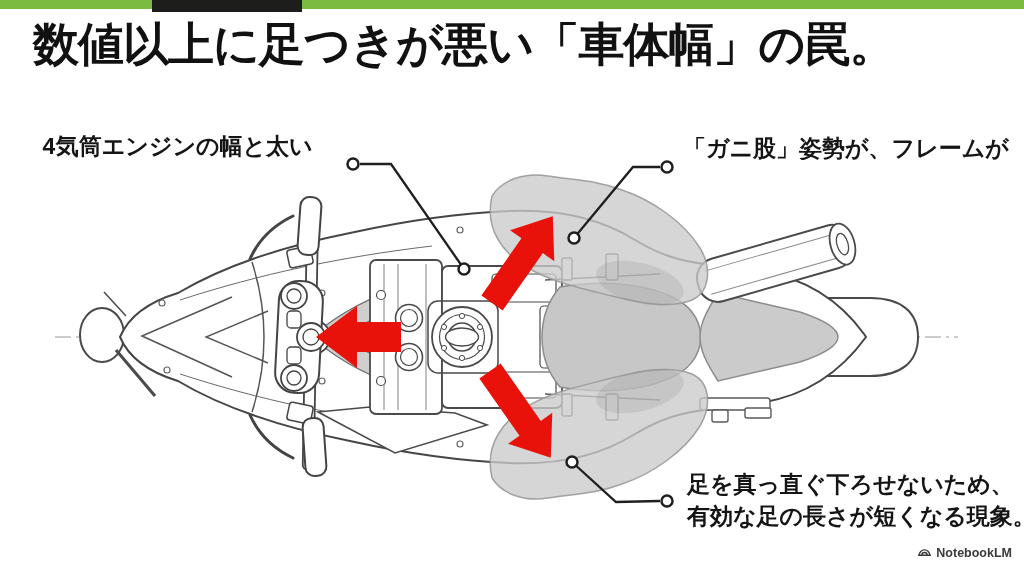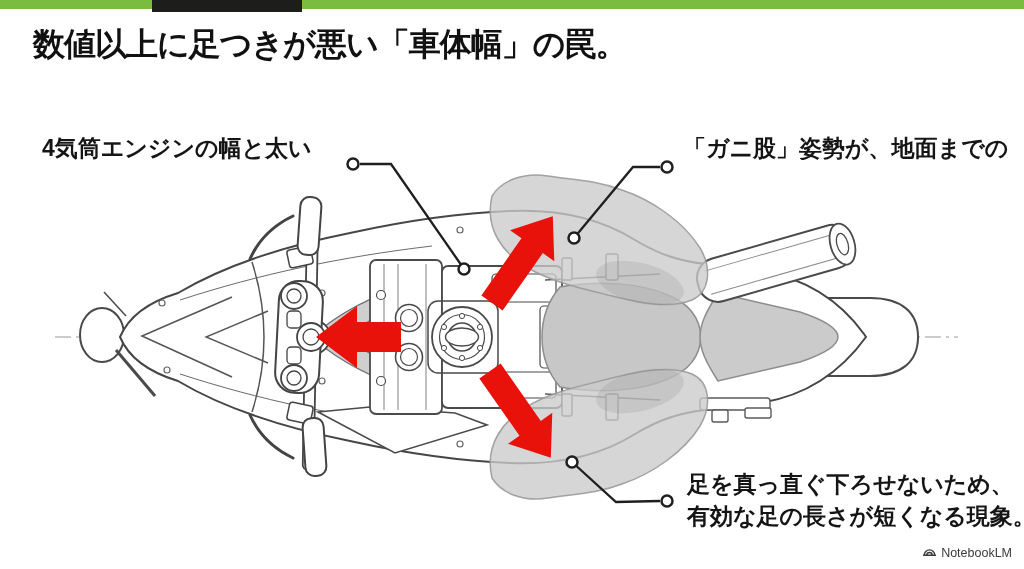--- a/index.html
+++ b/index.html
@@ -1,29 +1,29 @@
 <!DOCTYPE html>
 <html><head>
 <meta charset="utf-8">
 <style>
   html,body{margin:0;padding:0;background:#e9e9e9;}
   .stage{position:relative;width:1024px;height:569px;background:#ffffff;overflow:hidden;
          font-family:"Liberation Sans","DejaVu Sans",sans-serif;}
   .topbar-green{position:absolute;left:0;top:0;width:1024px;height:9px;background:#7abc3f;}
   .topbar-black{position:absolute;left:152px;top:0;width:150px;height:12px;background:#1d1d1b;}
-  .title{position:absolute;left:33px;top:18px;width:970px;font-size:32px;line-height:52px;
+  .title{position:absolute;left:33px;top:18px;width:970px;font-size:46px;line-height:52px;
          font-weight:900;letter-spacing:-1px;color:#111;white-space:nowrap;}
   .ann{position:absolute;font-size:23px;line-height:32px;font-weight:700;color:#151515;white-space:nowrap;}
   .ann span{display:block;}
-  .ann-left{left:42px;top:132px;}
+  .ann-left{left:42px;top:132px;font-family:Liberation Mono, monospace;}
   .ann-right-top{left:683px;top:132px;}
   .ann-right-bottom{left:687px;top:468px;}
   .diagram-svg{position:absolute;left:0;top:0;}
   .footer{position:absolute;top:545px;right:12px;display:flex;align-items:center;gap:4px;
-          font-size:12.5px;font-weight:400;color:#3a3a3a;}
+          font-size:12.5px;font-weight:700;color:#3a3a3a;}
 </style>
 </head>
 <body>
 
 <div class="stage">
 
   <div class="topbar-green"></div>
   <div class="topbar-black"></div>
 
   <div class="title">数値以上に足つきが悪い「車体幅」の罠。</div>
@@ -183,21 +183,21 @@
         <circle cx="572" cy="462" r="5.5"></circle>
           <circle cx="667" cy="501" r="5.5"></circle>
       </g>
     </g>
   </svg>
 
   <div class="ann ann-left">
     <span>4気筒エンジンの幅と太い</span>
   </div>
   <div class="ann ann-right-top">
-    <span>「ガニ股」姿勢が、地面までの</span>
+    <span>「ガニ股」姿勢が、フレームが</span>
   </div>
   <div class="ann ann-right-bottom">
     <span>足を真っ直ぐ下ろせないため、</span>
     <span>有効な足の長さが短くなる現象。</span>
   </div>
 
   <div class="footer">
     <svg width="15" height="15" viewBox="0 0 15 15">
       <g fill="none" stroke="#3a3a3a" stroke-width="1.4" stroke-linecap="round">
         <path d="M2.2,10.2 A5.3,5.3 0 0 1 12.8,10.2"></path>

